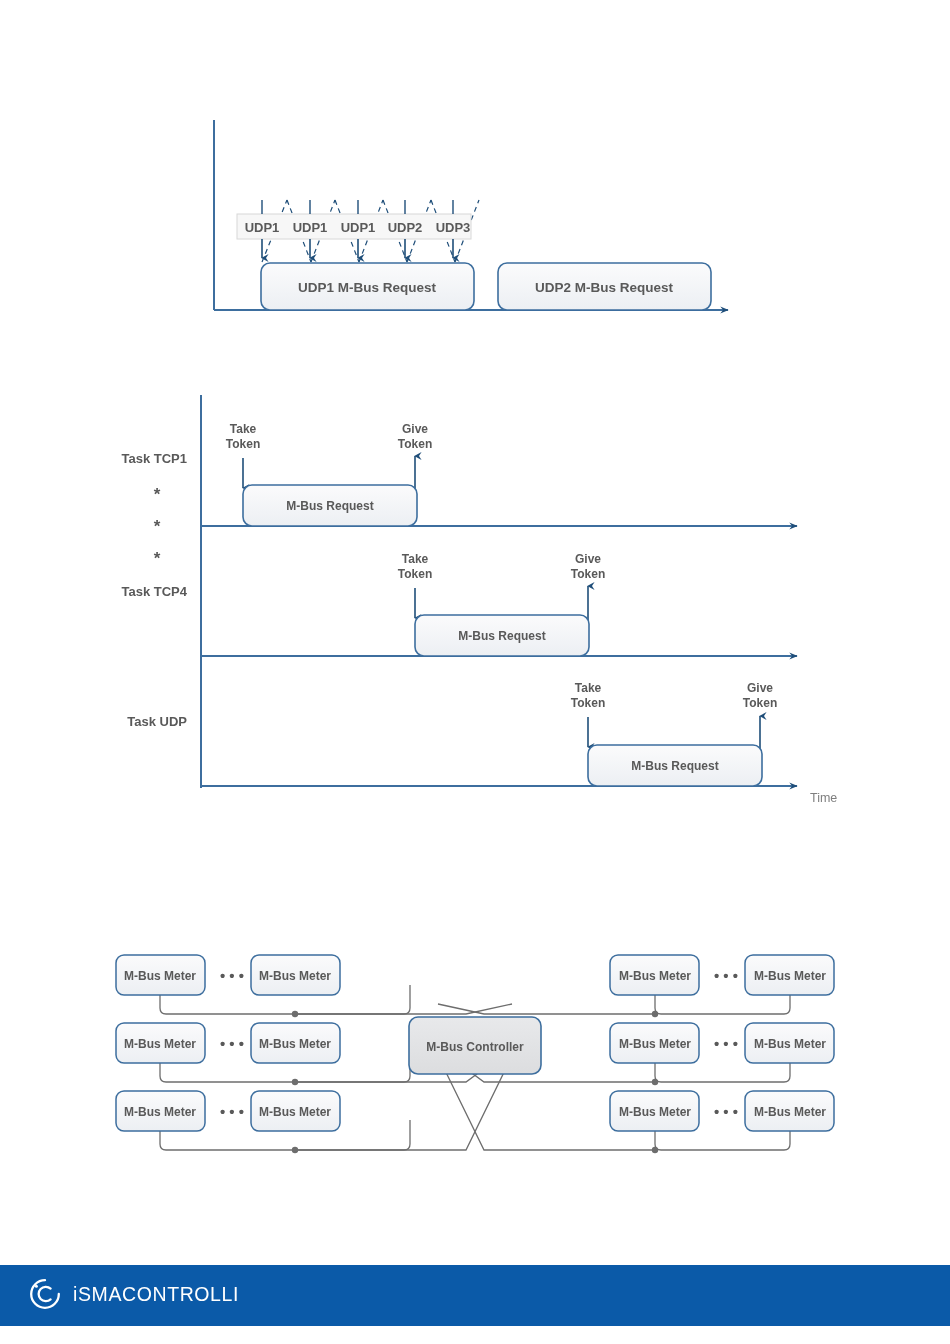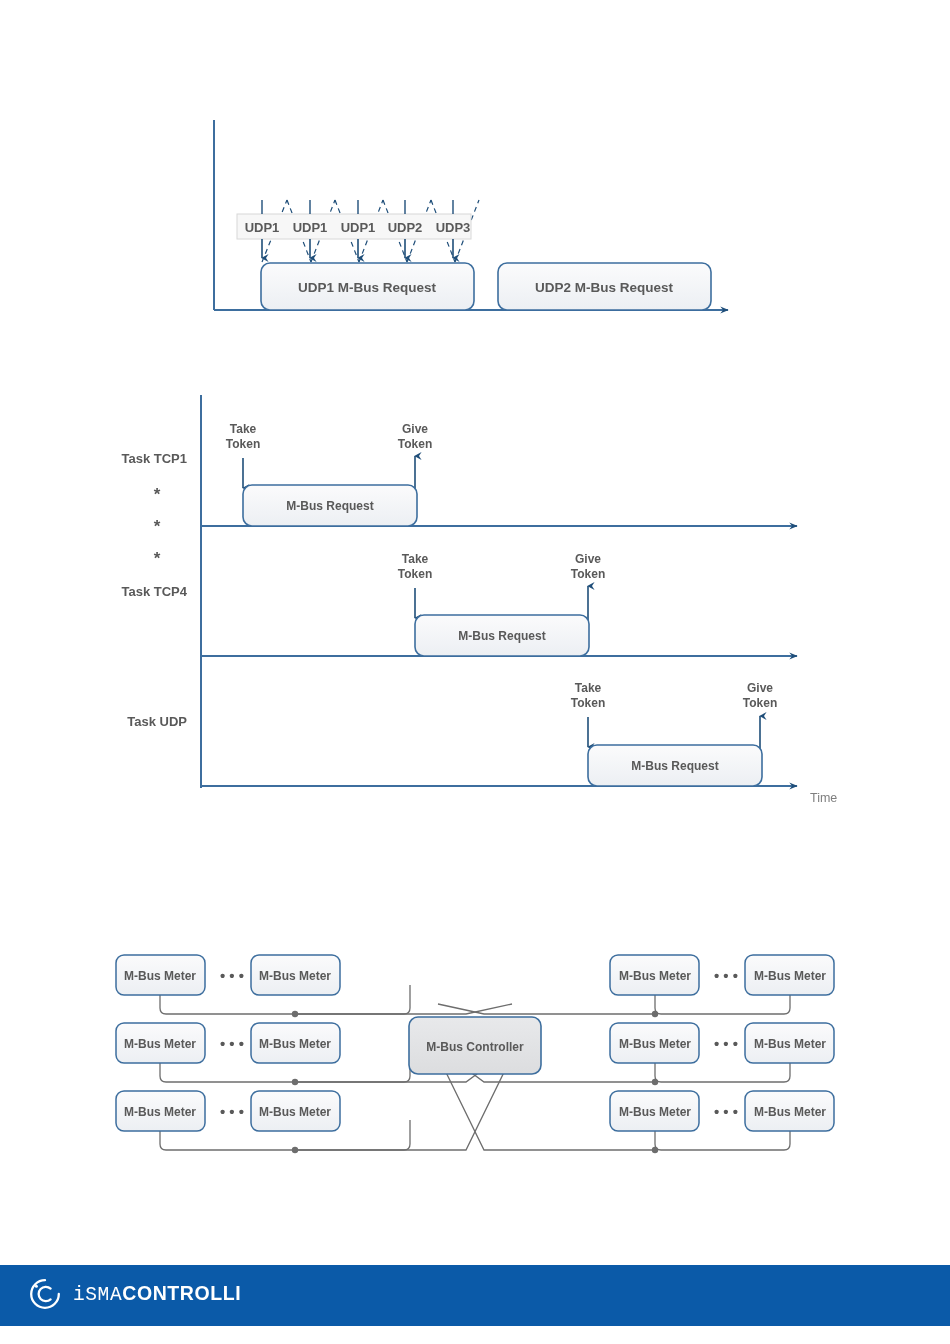--- a/index.html
+++ b/index.html
@@ -80,22 +80,22 @@
     align-items: center;
     gap: 11px;
   }
   #brand-text {
     color: #ffffff;
     font-family: "Liberation Sans", "DejaVu Sans", sans-serif;
     font-size: 19.5px;
     letter-spacing: 0.6px;
     white-space: nowrap;
   }
-  #brand-text .b-light { font-weight: normal; font-family: Liberation Mono, monospace; }
-  #brand-text .b-bold { font-weight: bold; }
+  #brand-text .b-light { font-weight: normal; }
+  #brand-text .b-bold { font-weight: normal; }
 </style>
 </head>
 <body>
 
 <div class="page">
 
   <svg class="fig" id="fig1" style="left:0px; top:0px;" width="950" height="360" viewBox="0 0 950 360">
     <defs>
       <linearGradient id="boxgrad" x1="0" y1="0" x2="0" y2="1">
         <stop offset="0%" stop-color="#fbfbfc"></stop>

